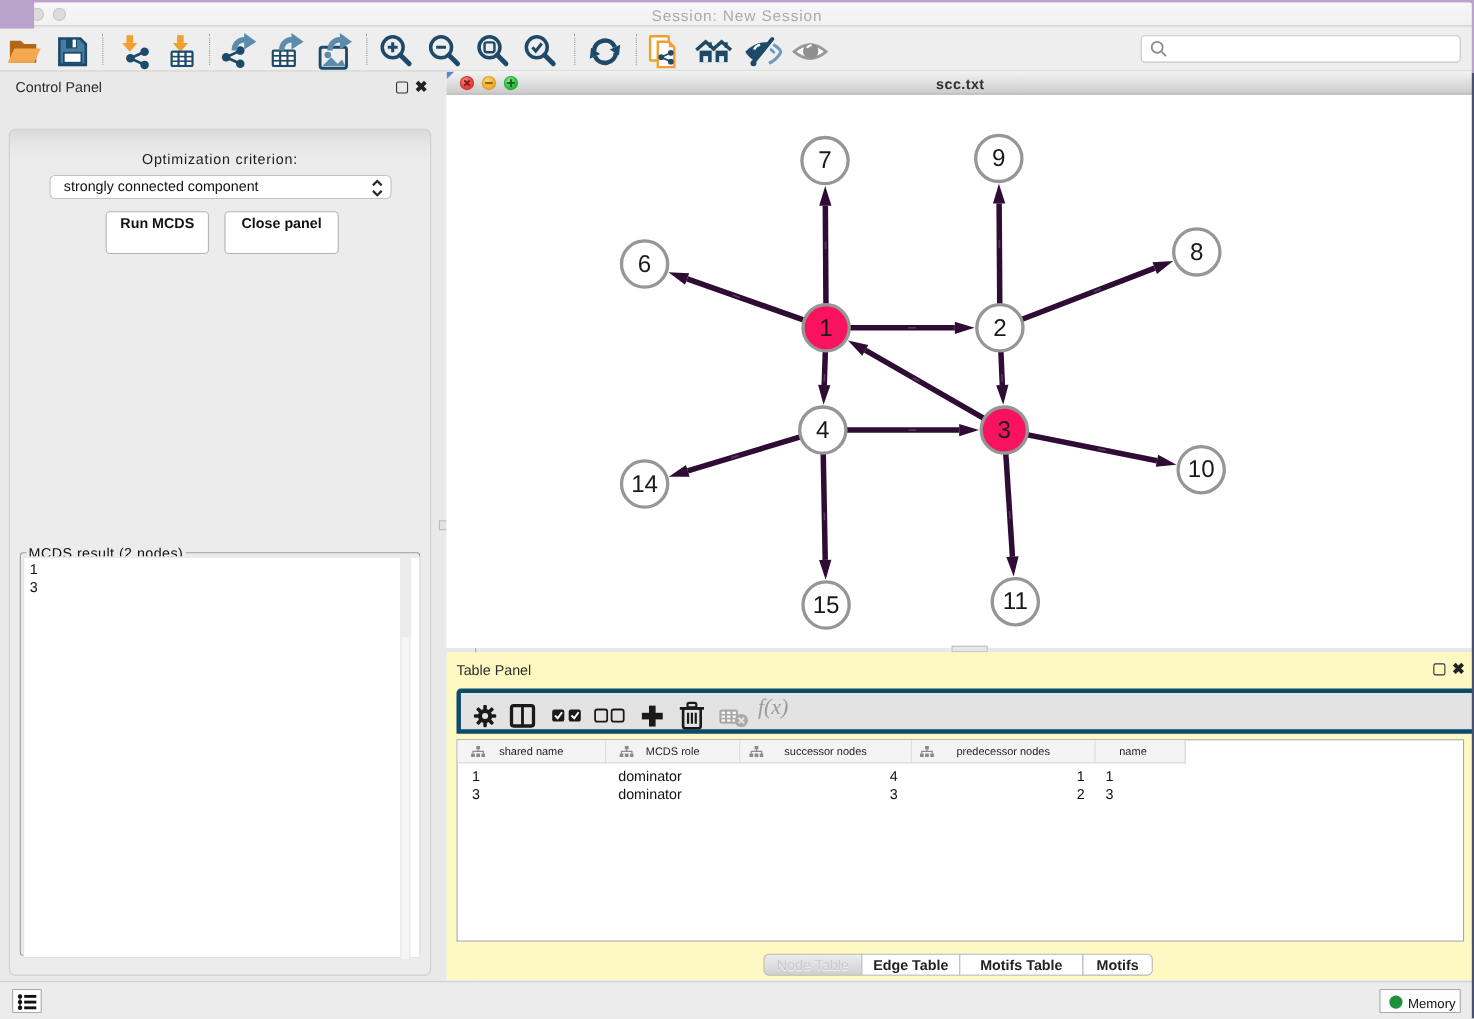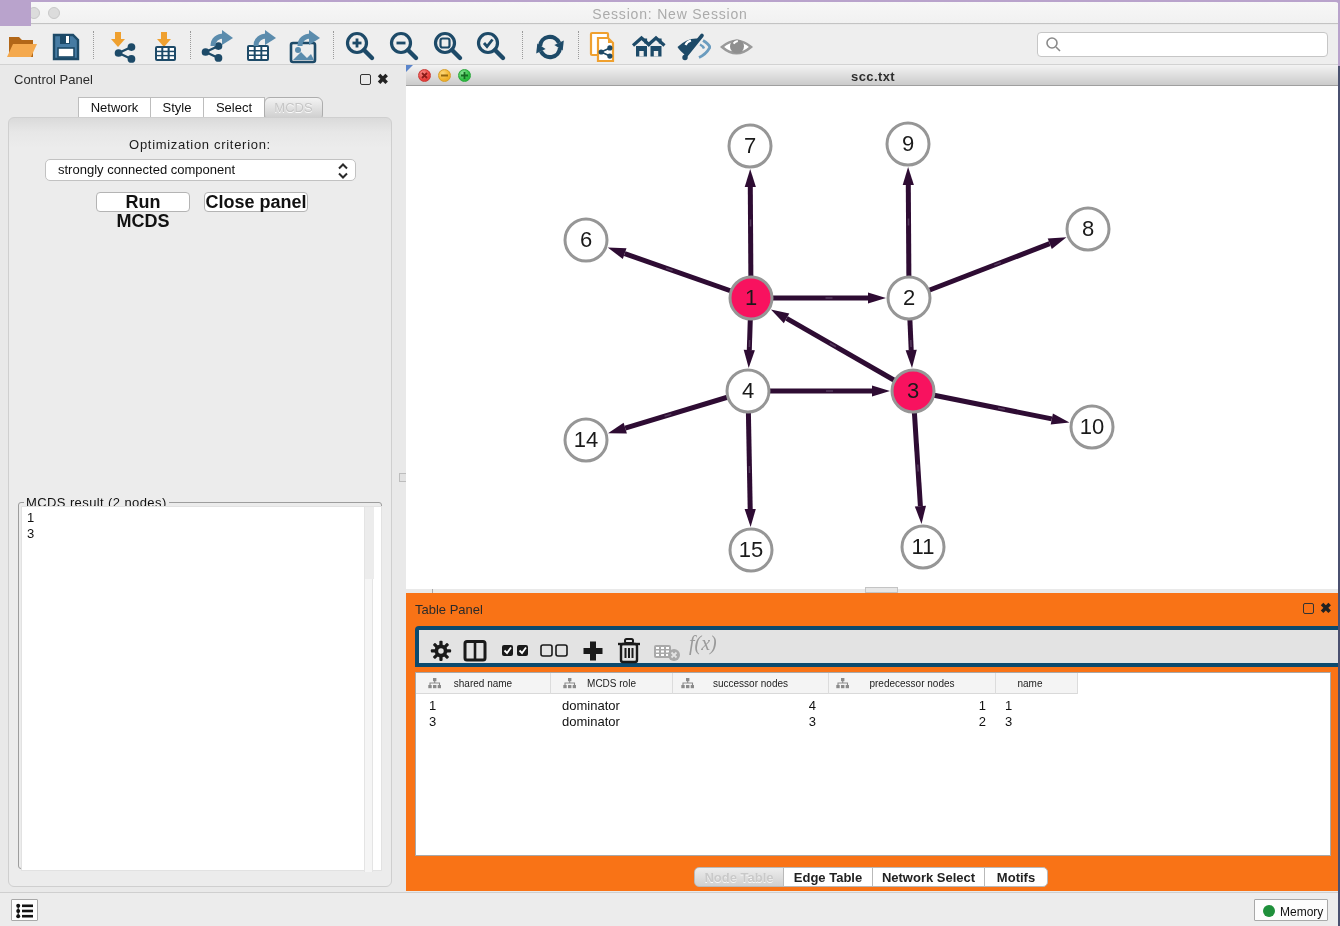--- a/index.html
+++ b/index.html
@@ -21,47 +21,47 @@
 #cp-head { position:absolute; left:0; top:0; width:100%; height:26px; }
 #cp-title { position:absolute; left:14px; top:6px; font-size:13px; color:#2b2b2b; }
 .float-ic { position:absolute; width:11px; height:11px; border:1.5px solid #333; border-radius:2px; }
 .close-ic { position:absolute; font-size:14px; font-weight:bold; color:#222; }
 #cp-body { position:absolute; left:8px; top:51px; width:384px; height:770px; background:linear-gradient(#dadada, #e7e7e7 14px, #ececec 30px); border:1px solid #cfcfcf; border-radius:6px; }
 .tabrow { position:absolute; }
 .tab { position:absolute; top:0; height:21px; background:#fff; border:1px solid #bdbdbd; font-size:13px; color:#111; text-align:center; line-height:20px; }
 .tab.sel { background:linear-gradient(#f3f3f3,#cbcbcb); color:#c6c6c6; text-shadow:0 1px 0 #fafafa; border-radius:6px 6px 6px 6px; border-color:#adadad; }
 #opt-label { position:absolute; left:0; top:19px; width:100%; text-align:center; font-size:13px; letter-spacing:0.7px; color:#1c1c1c; }
 #combo { position:absolute; left:36px; top:41px; width:311px; height:22px; background:#fff; border:1px solid #c2c2c2; border-radius:5px; font-size:13px; color:#111; line-height:20px; padding-left:12px; }
-.btn { position:absolute; height:20px; background:#fff; border:1px solid #b4b4b4; border-radius:4px; font-size:18px; color:#111; text-align:center; line-height:19px; }
+.btn { position:absolute; height:39px; background:#fff; border:1px solid #b4b4b4; border-radius:4px; font-size:13px; color:#111; text-align:center; line-height:19px; }
 #mcds-box { position:absolute; left:9px; top:384px; width:364px; height:367px; border:1px solid #9d9d9d; border-radius:3px; }
 #mcds-legend { position:absolute; left:5px; top:-8px; background:#ececec; font-size:13px; letter-spacing:0.4px; color:#111; padding:0 2px; }
 #mcds-white { position:absolute; left:2px; top:3px; width:361px; height:365px; background:#fff; border:1px solid #e2e2e2; }
 #mcds-scroll { position:absolute; right:8px; top:0px; width:9px; height:365px; background:#f5f5f5; border-left:1px solid #e4e4e4; border-right:1px solid #e4e4e4; }
 #mcds-thumb { position:absolute; left:0; top:0; width:9px; height:72px; background:#ececec; }
 
 #vsplit { left:401px; top:66px; width:5px; height:825px; background:#e9e9e9; border-right:1px solid #a8a8a8; }
 #vshandle { left:399px; top:473px; width:8px; height:9px; background:#e2e2e2; border:1px solid #bdbdbd; }
 #netframe { left:406px; top:65px; width:934px; height:524px; background:#fff; }
 #nettitle { position:absolute; left:0; top:0; width:100%; height:21px; background:linear-gradient(#f3f3f3,#cbcbcb); border-bottom:1px solid #9f9f9f; }
 .mbtn { position:absolute; top:4px; width:13px; height:13px; border-radius:50%; }
 #nettitletext { position:absolute; top:3.5px; left:0; width:100%; text-align:center; font-size:13px; letter-spacing:0.4px; font-weight:bold; color:#2f2f2f; }
 #netcanvas { position:absolute; left:0; top:22px; width:934px; height:501px; background:#fff; }
 #nethandle { left:865px; top:587px; width:8px; height:6px; background:#e6e6e6; border:1px solid #c4c4c4; }
 
-#tablepanel { left:406px; top:593px; width:934px; height:298px; background:#f97316; }
+#tablepanel { left:406px; top:593px; width:934px; height:298px; background:#fef9c3; }
 #tp-title { position:absolute; left:9px; top:9px; font-size:13px; color:#2b2b2b; }
 #tp-toolbar { position:absolute; left:9px; top:33px; width:941px; height:41px; background:#e3e3e3; border:4px solid #0c4a6e; border-radius:4px 4px 0 0;text-decoration:underline; }
 #tp-table { position:absolute; left:9px; top:79px; width:916px; height:184px; background:#fff; border:1px solid #a8a8a8; }
 #tp-header { position:absolute; left:0; top:0; width:662px; height:21px; background:#f4f4f4; border-bottom:1px solid #d9d9d9; border-right:1px solid #d9d9d9; }
 .th { position:absolute; top:0; height:21px; border-right:1px solid #dcdcdc; font-size:10px; color:#222; text-align:center; line-height:21px; }
 .hicon { position:absolute; top:5px; }
 .cell { position:absolute; font-size:13px; color:#111; height:16px; line-height:16px; }
 .tabrow2 { position:absolute; }
 .btab { position:absolute; top:0; height:20px; background:#fff; border:1px solid #b9b9b9; font-size:13px; font-weight:bold; color:#222; text-align:center; line-height:19px; }
-.btab.sel { background:linear-gradient(#ededed,#d0d0d0); color:#c9c9c9; text-shadow:0 1px 0 #f8f8f8; font-weight:bold; }
+.btab.sel { background:linear-gradient(#ededed,#d0d0d0); color:#c9c9c9; text-shadow:0 1px 0 #f8f8f8; font-weight:normal; }
 
 #statusbar { left:0; top:892px; width:1340px; height:34px; background:#ececec; border-top:1px solid #cfcfcf; }
 #sb-left { position:absolute; left:11px; top:6px; width:27px; height:22px; background:#fdfdfd; border:1px solid #a9a9a9; border-radius:1px; }
 #sb-mem { position:absolute; left:1254px; top:6px; width:74px; height:22px; background:#fdfdfd; border:1px solid #a9a9a9; border-radius:1px; font-size:12px; color:#111; }
 </style>
 </head>
 <body>
 <div class="abs" id="deskstrip"></div>
 <div class="abs" id="titlebar">
   <div class="tl" style="left:8px;"></div>
@@ -206,26 +206,20 @@
         <line x1="12" y1="12" x2="16" y2="16" stroke="#8a8a8a" stroke-width="1.6"></line>
       </svg>
     </div>
 </div>
 
 <div class="abs" id="leftpanel">
   <div id="cp-head">
     <div id="cp-title">Control Panel</div>
     <div class="float-ic" style="left:360px; top:8px;"></div>
     <div class="close-ic" style="left:377px; top:5px;">✖</div>
-  </div>
-  <div class="tabrow" style="left:0; top:31px; width:100%; height:21px;">
-    <div class="tab" style="left:78px; width:73px;">Network</div>
-    <div class="tab" style="left:150px; width:54px;">Style</div>
-    <div class="tab" style="left:203px; width:62px;">Select</div>
-    <div class="tab sel" style="left:264px; width:59px; height:24px;">MCDS</div>
   </div>
   <div id="cp-body">
     <div id="combo">strongly connected component
       <svg width="12" height="16" viewBox="0 0 12 16" style="position:absolute;right:6px;top:3px;">
           <path d="M2 5.5 L6 1.5 L10 5.5" fill="none" stroke="#2a2a2a" stroke-width="2"></path>
           <path d="M2 10.5 L6 14.5 L10 10.5" fill="none" stroke="#2a2a2a" stroke-width="2"></path>
         </svg>
     </div>
     <div id="opt-label">Optimization criterion:</div>
     <div class="btn" style="left:87px; top:74px; width:94px;"><b>Run MCDS</b></div>
@@ -447,21 +441,21 @@
     <div class="cell" style="left:589px; top:25px;">1</div>
     <div class="cell" style="left:13px; top:41px;">3</div>
     <div class="cell" style="left:146px; top:41px;">dominator</div>
     <div class="cell" style="left:330px; top:41px; width:70px; text-align:right;">3</div>
     <div class="cell" style="left:500px; top:41px; width:70px; text-align:right;">2</div>
     <div class="cell" style="left:589px; top:41px;">3</div>
   </div>
   <div class="tabrow2" style="left:288px; top:274px; height:20px;">
     <div class="btab sel" style="left:0; width:90px; border-radius:5px 0 0 5px;">Node Table</div>
     <div class="btab" style="left:89px; width:90px;">Edge Table</div>
-    <div class="btab" style="left:178px; width:113px;">Network Select</div>
+    <div class="btab" style="left:178px; width:113px;">Motifs Table</div>
     <div class="btab" style="left:290px; width:64px; border-radius:0 5px 5px 0;">Motifs</div>
   </div>
 </div>
 
 <div class="abs" id="statusbar">
   <div id="sb-left">
       <svg width="18" height="16" viewBox="0 0 18 16" style="position:absolute;left:4px;top:3px;">
         <line x1="2.2" y1="2" x2="2.2" y2="14" stroke="#111" stroke-width="1"></line>
         <g fill="#111">
           <circle cx="2.2" cy="2.8" r="2"></circle>

